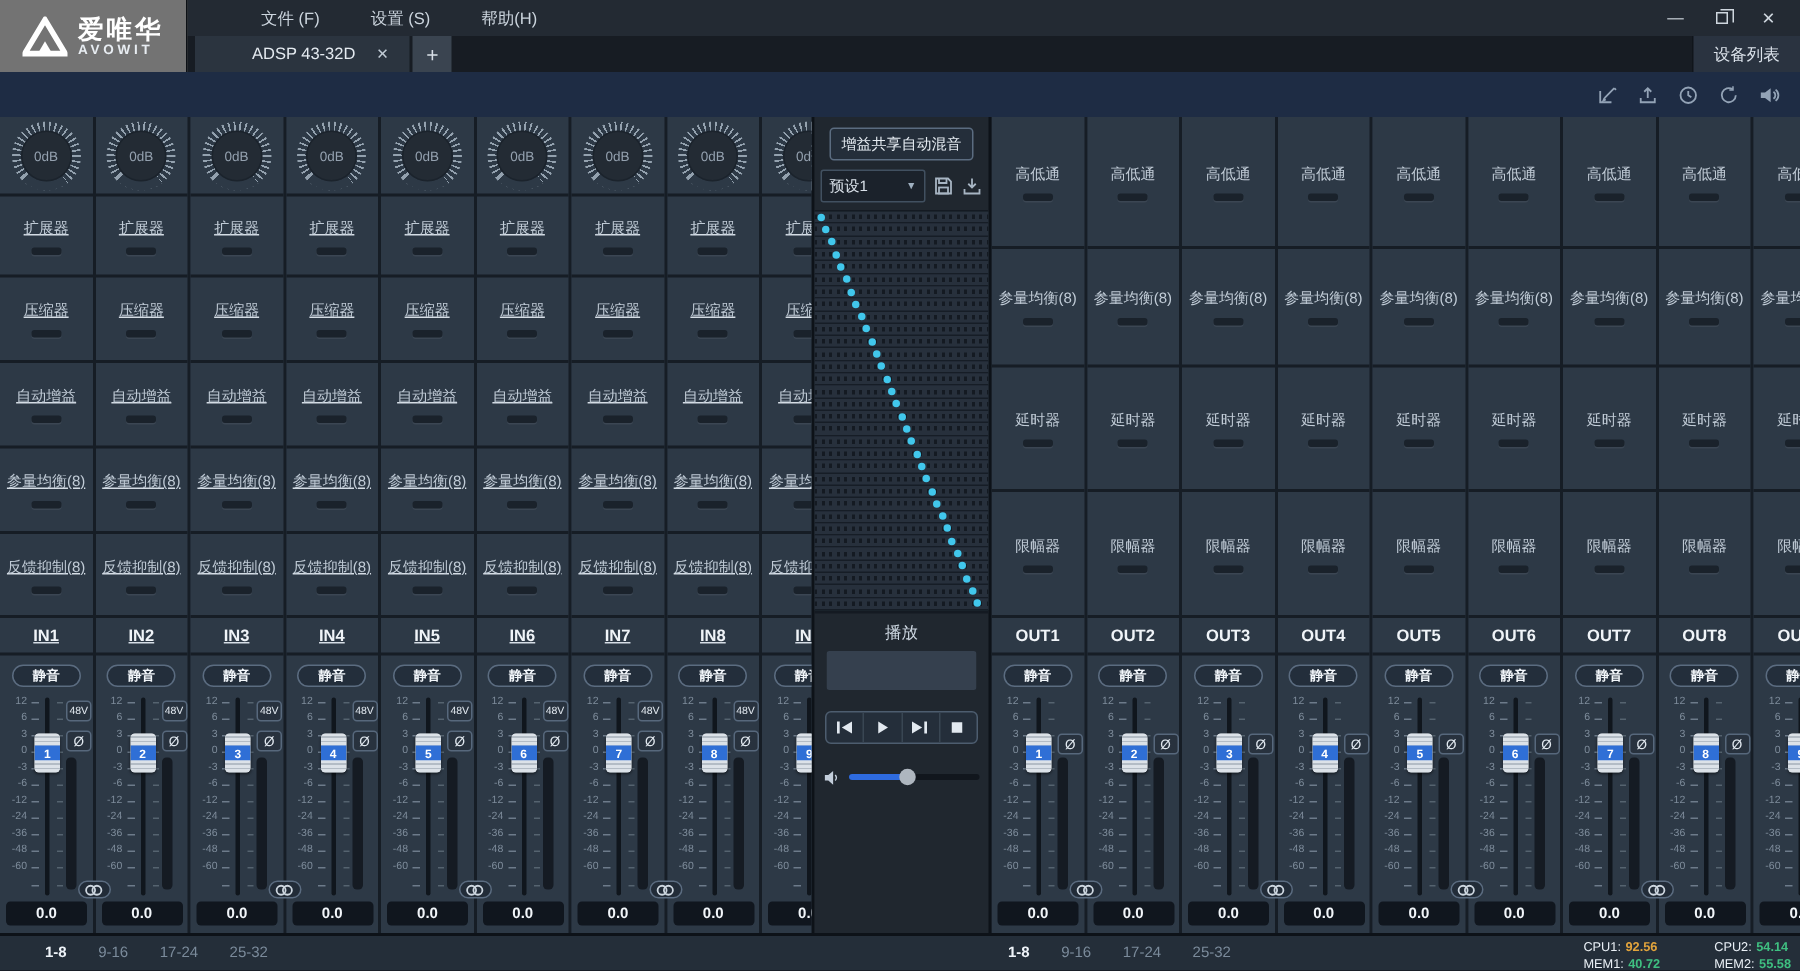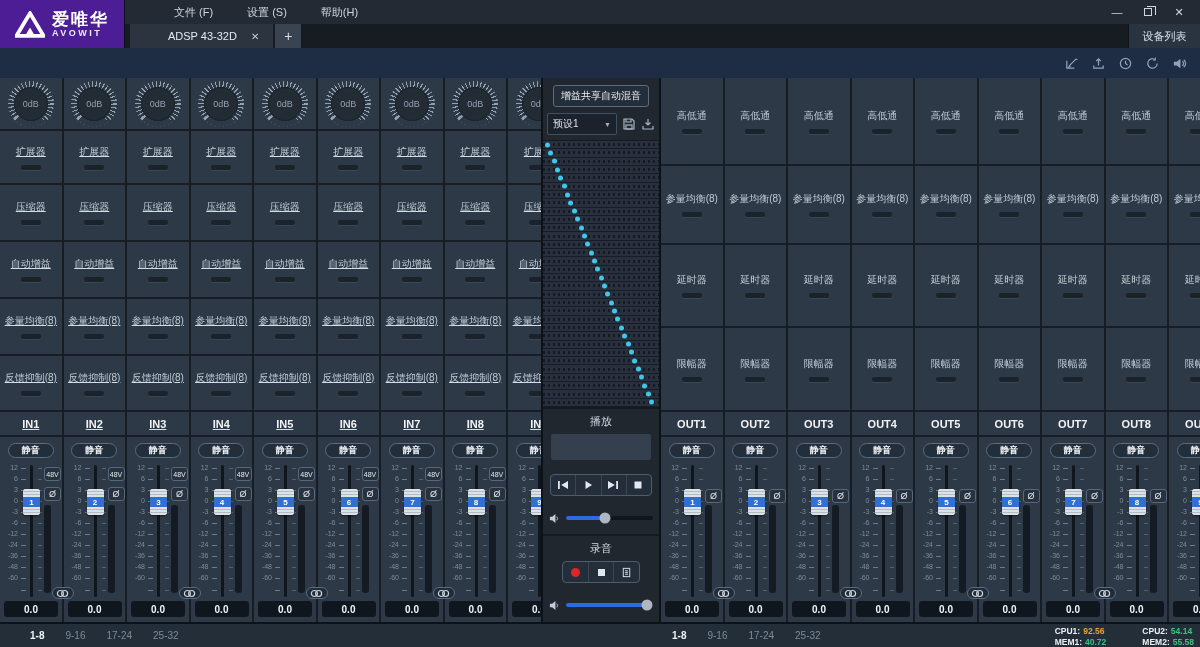--- a/index.html
+++ b/index.html
@@ -2,21 +2,21 @@
 <html><head>
 <meta charset="utf-8">
 <style>
   * { margin:0; padding:0; box-sizing:border-box; }
   html,body { width:1200px; height:647px; overflow:hidden; background:#161b22;
               font-family:"Liberation Sans","DejaVu Sans",sans-serif; }
   body { position:relative; color:#d5dde5; font-size:11px; user-select:none; }
 
   
   .titlebar { height:24px; background:#232a33; display:flex; align-items:center; padding-left:130px; position:relative; }
-  .logo { position:absolute; left:0; top:0; width:125px; height:48px; background:#4c1d95;
+  .logo { position:absolute; left:0; top:0; width:125px; height:48px; background:#737373;
           display:flex; align-items:center; justify-content:center; gap:7px; z-index:5; border-right:1px solid #0c1015; }
   .brand-cn { font-size:17px; font-weight:bold; color:#fff; letter-spacing:2px; line-height:17px; }
   .brand-en { font-size:9px; color:#e8edf2; letter-spacing:2.5px; font-weight:bold; }
   .menus { display:flex; gap:22px; padding-left:38px; color:#ccd5de; font-size:11px; }
   .menus span { cursor:default; padding:2px 6px; }
   .winctrl { margin-left:auto; display:flex; align-items:center; gap:9px; padding-right:10px; color:#cfd7df; }
   .winctrl .wbtn { width:22px; height:18px; display:flex; align-items:center; justify-content:center; font-size:11px; }
   .restore-box { width:8px; height:8px; border:1px solid #cfd7df; position:relative; }
   .restore-box:before { content:""; position:absolute; left:2px; top:-3px; width:8px; height:8px; border:1px solid #cfd7df; border-left:none; border-bottom:none; }
 
@@ -116,21 +116,21 @@
   .rec-btns svg { stroke:#cfd8e1; fill:none; stroke-width:1.1; }
 
   
   .statusbar { height:25px; background:#242e39; border-top:2px solid #0d1218; position:relative; display:flex; align-items:center; }
   .range-tabs { display:flex; gap:21px; font-size:10px; color:#7b8b9b; }
   .range-tabs .rt.active { color:#eef3f8; font-weight:bold; }
   .rt-left { margin-left:30px; }
   .rt-mid { position:absolute; left:672px; }
   .stats { position:absolute; right:6px; top:2px; display:grid; grid-template-columns:auto auto; column-gap:12px; row-gap:1px; font-size:8.5px; }
   .stat { display:flex; gap:3px; }
-  .stat .sl { color:#eaf0f6; font-weight:bold;padding-left:24px; }
+  .stat .sl { color:#eaf0f6; font-weight:normal;padding-left:24px; }
   .v-warn { color:#e2a43c; font-weight:bold; }
   .v-ok { color:#3fc081; font-weight:bold; }
 </style>
 </head>
 <body>
 
 <div class="titlebar">
   <div class="logo">
     <svg width="30" height="27" viewBox="0 0 40 34">
       <path d="M20 2 L38 32 L2 32 Z" fill="none" stroke="#fff" stroke-width="5"></path>
@@ -1275,47 +1275,20 @@
             <path d="M1 4 h2.5 L7 1 v10 L3.5 8 H1 z"></path>
             <path d="M8.5 4 a3 3 0 0 1 0 4" fill="none" stroke="#c3cedb" stroke-width="1"></path>
           </svg>
         <div class="vslider">
           <div class="vfill" id="play-vfill" style="width: 45%;"></div>
             <div class="vknob" id="play-vknob" style="left: 45%;"></div>
         </div>
       </div>
     </div>
 
-    <div class="rec-sec">
-      <div class="csec-title">录音</div>
-      <div class="rec-btns" id="rec-btns">
-          <div class="tbtn">
-            <span class="rec-dot"></span>
-          </div>
-          <div class="tbtn">
-            <span class="stop-sq"></span>
-          </div>
-          <div class="tbtn">
-            <svg width="11" height="11" viewBox="0 0 12 12">
-              <rect x="2.5" y="1.5" width="7" height="9"></rect>
-              <path d="M4.5 4 h3 M4.5 6 h3 M4.5 8 h3"></path>
-            </svg>
-          </div>
-        </div>
-      <div class="vol-row">
-        <svg width="11" height="11" viewBox="0 0 12 12">
-            <path d="M1 4 h2.5 L7 1 v10 L3.5 8 H1 z"></path>
-            <path d="M8.5 4 a3 3 0 0 1 0 4" fill="none" stroke="#c3cedb" stroke-width="1"></path>
-          </svg>
-        <div class="vslider">
-          <div class="vfill" id="rec-vfill" style="width: 93%;"></div>
-            <div class="vknob" id="rec-vknob" style="left: 93%;"></div>
-        </div>
-      </div>
-    </div>
   </div>
 
   <div class="outputs-section" id="outputs-section">
       <div class="strip">
         <div class="cell" style="height:88px;flex:0 0 88px">
         <span class="plabel">高低通</span>
           <span class="pill"></span>
         </div>
         <div class="cell" style="height:79px;flex:0 0 79px">
         <span class="plabel">参量均衡(8)</span>

